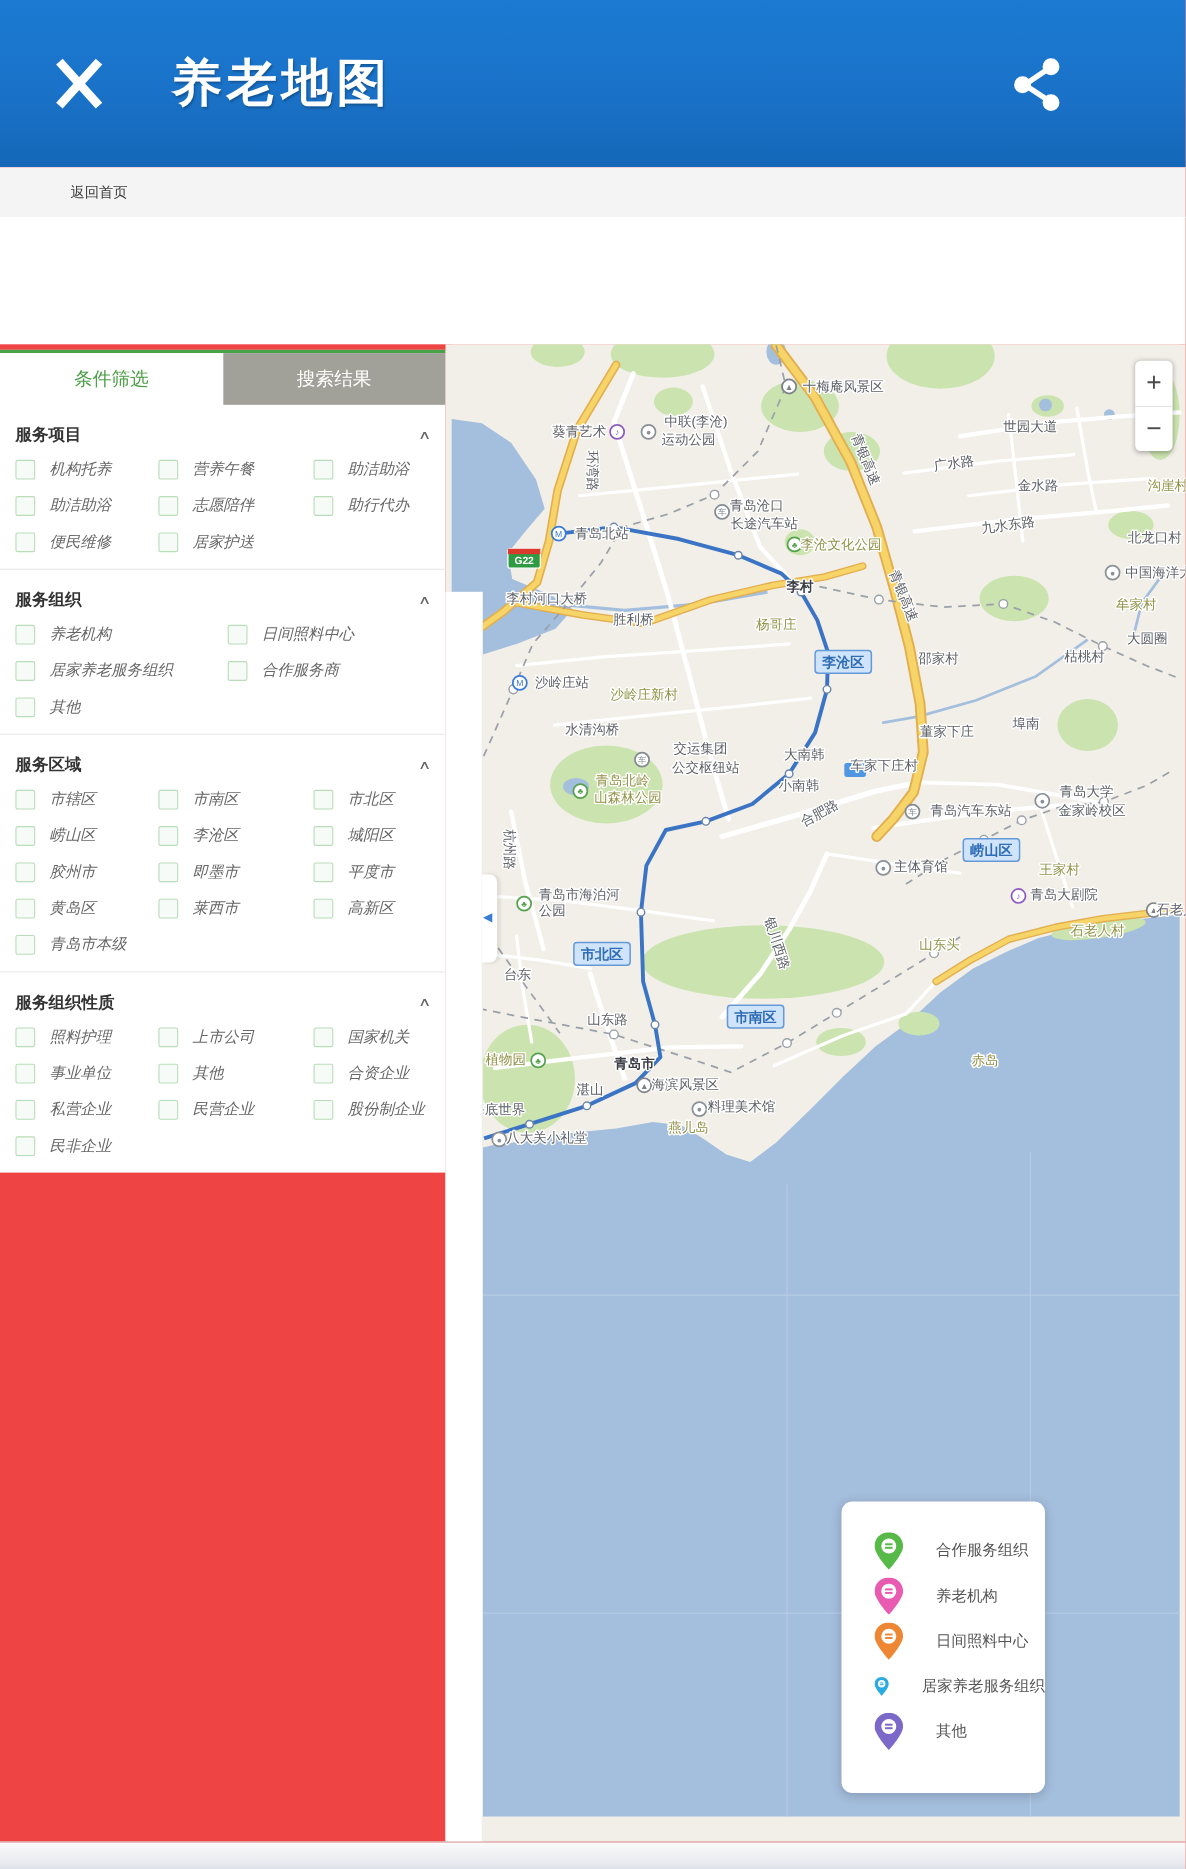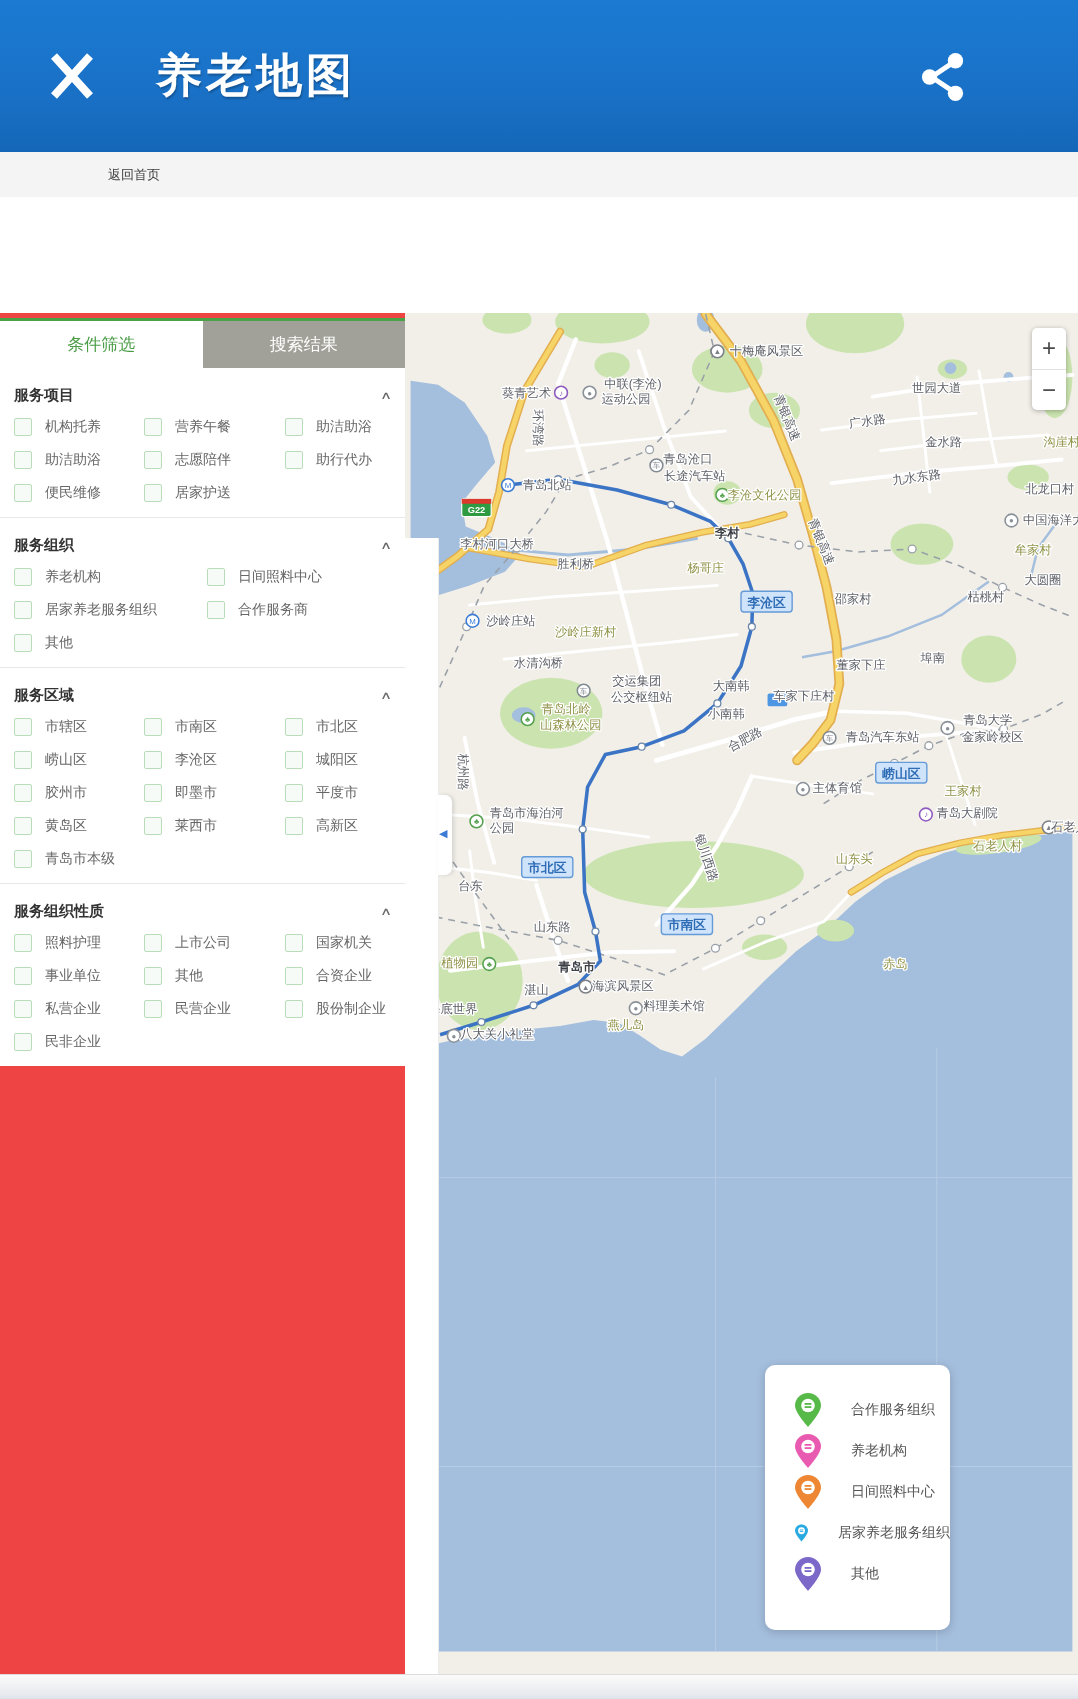--- a/index.html
+++ b/index.html
@@ -9,21 +9,21 @@
   .hdr{position:absolute;left:0;top:0;width:1078px;height:152px;
        background:linear-gradient(180deg,#1b7ad2 0%,#1a72c8 55%,#1467b8 100%);
        display:flex;align-items:center;}
   .hdr .close{margin-left:46px;width:52px;height:52px;cursor:pointer;}
   .hdr .title{color:#fff;font-size:46px;font-weight:bold;margin-left:58px;
               text-shadow:1px 2px 2px rgba(0,0,0,.25);letter-spacing:4px;}
   .hdr .share{position:absolute;right:112px;top:52px;width:46px;height:50px;}
   
   .backbar{position:absolute;left:0;top:152px;width:1078px;height:45px;
            background:#f4f4f5;border-bottom:1px solid #e7e7e7;display:flex;align-items:center;}
-  .backbar a{margin-left:108px;font-size:13px;color:#3c3c3c;text-decoration:none;}
+  .backbar a{margin-left:64px;font-size:13px;color:#3c3c3c;text-decoration:none;}
   
   .brandrow{position:absolute;left:0;top:197px;width:1078px;height:116px;background:#fff;}
   .logo{position:absolute;left:36px;top:207px;width:78px;height:78px;}
   .brandtxt{position:absolute;left:114px;top:218px;}
   .brandtxt .bt{font-size:34px;font-weight:bold;color:#54a344;font-style:italic;letter-spacing:2px;}
   .brandtxt .bd{font-size:13px;color:#9aab96;margin-top:3px;letter-spacing:1px;}
   .search{position:absolute;left:438px;top:256px;height:38px;display:flex;
           border:2px solid #e88a41;box-sizing:border-box;background:#fff;}
   .search .sel{width:110px;display:flex;align-items:center;justify-content:center;gap:9px;
                font-size:15px;color:#333;border-right:2px solid #e88a41;cursor:pointer;background:#fff;}
@@ -42,21 +42,21 @@
   .tab.off{background:#a1a199;color:#fff;}
   .fsec{padding:16px 0 14px 0;border-bottom:1px solid #e8e8e8;margin:0 0 0 0;}
   .fsec:last-child{border-bottom:0;}
   .fhead{display:flex;align-items:center;justify-content:space-between;
          padding:2px 15px 12px 14px;}
   .fhead .ft{font-size:15px;font-weight:bold;color:#333;}
   .fhead .chev{font-size:11px;color:#666;cursor:pointer;transform:scaleX(1.5);}
   .fgrid{display:grid;row-gap:13px;padding-left:14px;}
   .fgrid.cols3{grid-template-columns:130px 141px auto;}
   .fgrid.cols2{grid-template-columns:193px auto;}
-  .fopt{display:flex;align-items:center;gap:13px;cursor:pointer;height:20px;}
+  .fopt{display:flex;align-items:center;gap:13px;cursor:pointer;height:20px;font-style:italic;}
   .cb{width:18px;height:18px;border:1px solid #b9dcb9;background:#f7fbf7;border-radius:2px;
       box-sizing:border-box;flex:0 0 auto;}
   .ftxt{font-size:14px;color:#666;white-space:nowrap;}
   
   .mapwrap{position:absolute;left:405px;top:313px;width:673px;height:1361px;overflow:hidden;background:#f2efe9;}
   svg text{paint-order:stroke;stroke:#ffffff;stroke-width:2.6px;stroke-linejoin:round;}
   .ml{font-size:12.5px;fill:#5d6067;}
   .olv{fill:#8f9246;}
   .dk{fill:#3b3e45;font-weight:bold;}
   .pglyph{font-size:8px;text-anchor:middle;stroke-width:0 !important;}

